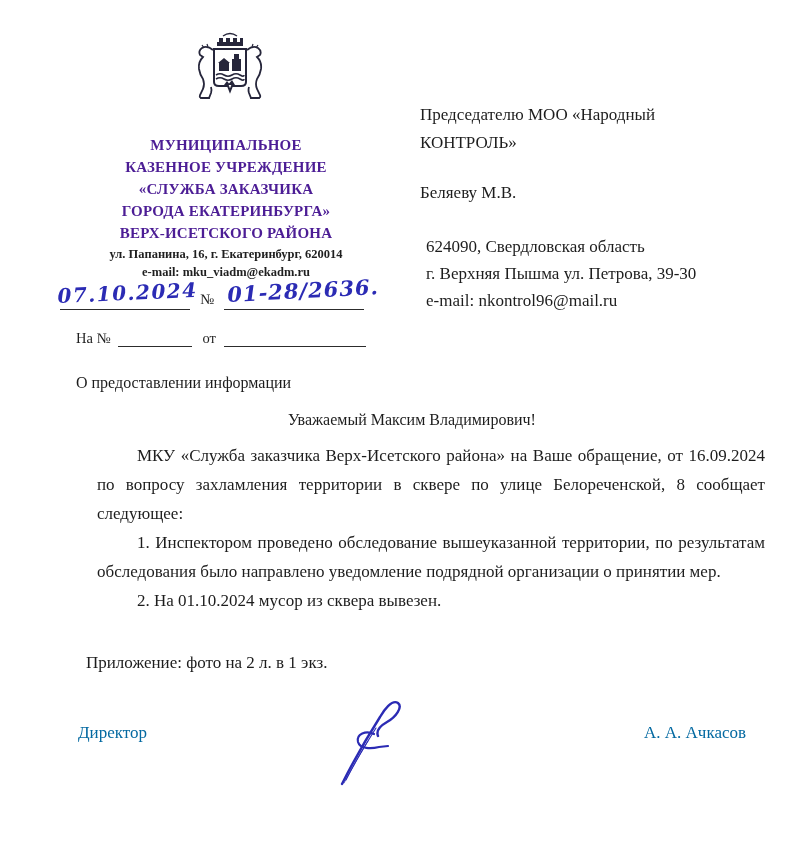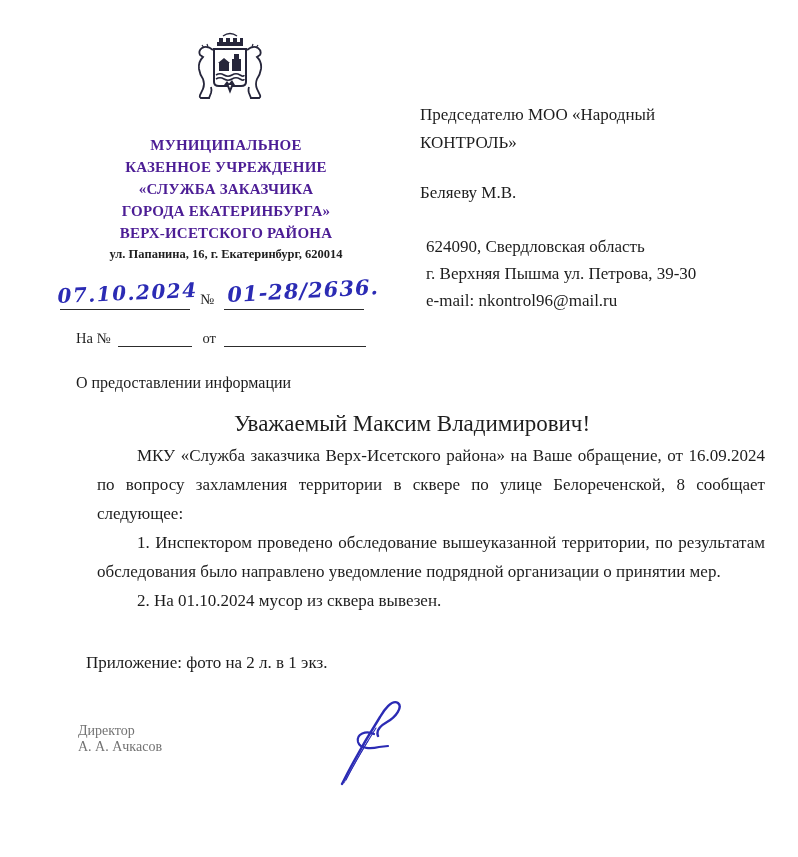--- a/index.html
+++ b/index.html
@@ -66,33 +66,33 @@
     position:absolute;left:420px;top:101px;width:330px;
     font-size:17px;line-height:28px;color:#1d1d1d;
   }
   .rc-name{margin-top:22px;}
   .rc-addr{margin-top:26px;padding-left:6px;line-height:27px;}
 
   
   .subject{position:absolute;left:76px;top:374px;font-size:16px;color:#1d1d1d;}
   .salutation{
     position:absolute;left:78px;top:411px;width:668px;
-    text-align:center;font-size:23px;color:#1d1d1d;
+    text-align:center;font-size:16px;color:#1d1d1d;
   }
   .body-text{
     position:absolute;left:78px;top:441px;width:668px;
     font-size:17px;line-height:29px;text-align:justify;color:#1d1d1d;margin-left:19px;
   }
   .body-text p{margin:0;text-indent:40px;}
   .attachment{position:absolute;left:78px;top:653px;font-size:17px;color:#1d1d1d;margin-left:8px;}
 
   .sign-row{
     position:absolute;left:78px;top:723px;width:668px;
     display:flex;justify-content:space-between;
-    font-size:14px;color:#737373;flex-direction:column;
+    font-size:17px;color:#0369a1;
   }
   .signature{position:absolute;left:330px;top:690px;width:78px;height:98px;}
   .signature svg{width:100%;height:100%;}
 </style>
 </head>
 <body>
 
 <div class="page">
 
   <div class="emblem">
@@ -127,20 +127,21 @@
 
   <div class="org-block">
     <div>МУНИЦИПАЛЬНОЕ</div>
     <div>КАЗЕННОЕ УЧРЕЖДЕНИЕ</div>
     <div>«СЛУЖБА ЗАКАЗЧИКА</div>
     <div>ГОРОДА ЕКАТЕРИНБУРГА»</div>
     <div>ВЕРХ-ИСЕТСКОГО РАЙОНА</div>
   </div>
   <div class="org-sub">
     <div>ул. Папанина, 16, г. Екатеринбург, 620014</div>
+    <div>e-mail: mku_viadm@ekadm.ru</div>
   </div>
 
   <div class="reg-line">
     <span class="blank b-date">
       <span class="hand hand-date">07.10.2024</span>
     </span>
     <span class="nosign">№</span>
     <span class="blank b-num">
       <span class="hand hand-num">01-28/2636.</span>
     </span>

